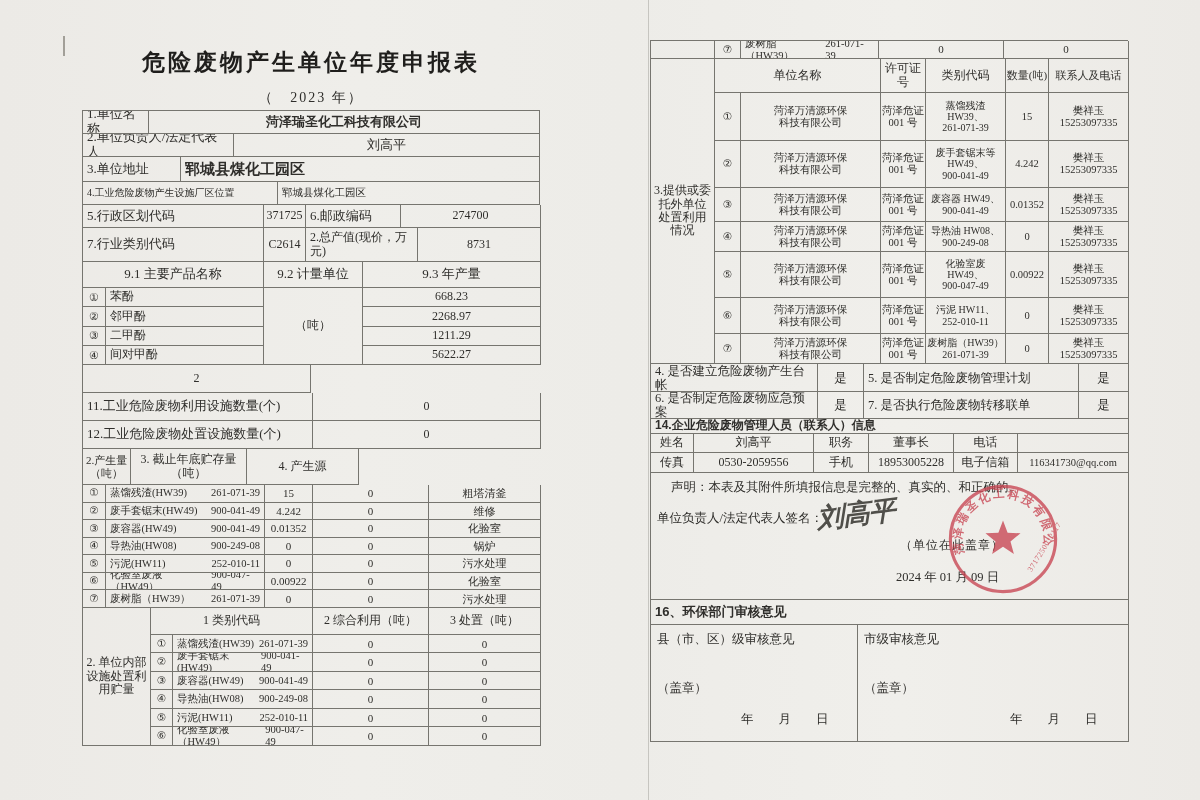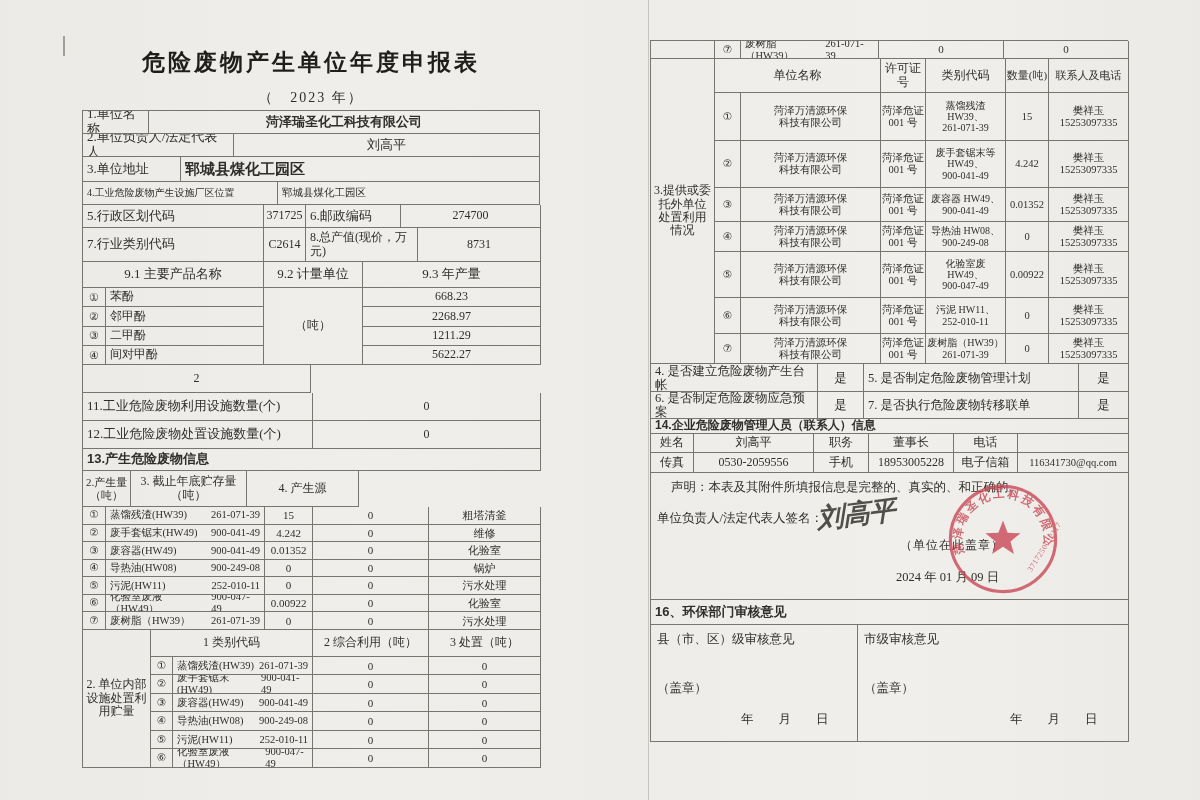--- a/index.html
+++ b/index.html
@@ -78,21 +78,21 @@
         </div>
         <div class="r" style="height:23px">
           <div class="c l f13" style="width:181px">5.行政区划代码</div>
           <div class="c f12" style="width:42px">371725</div>
           <div class="c l f13" style="width:95px">6.邮政编码</div>
           <div class="c f12" style="width:140px">274700</div>
         </div>
         <div class="r" style="height:34px">
           <div class="c l f13" style="width:181px">7.行业类别代码</div>
           <div class="c f12" style="width:42px">C2614</div>
-          <div class="c l f12" style="width:112px">8.总产值(现价，万元)</div>
+          <div class="c l f12" style="width:112px">2.总产值(现价，万元)</div>
           <div class="c f12" style="width:123px">8731</div>
         </div>
       </div>
 
       <div class="sec">
         <div class="r" style="height:26px">
           <div class="c f13" style="width:181px">9.1 主要产品名称</div>
           <div class="c f13" style="width:99px">9.2 计量单位</div>
           <div class="c f13" style="width:178px">9.3 年产量</div>
         </div>
@@ -154,25 +154,20 @@
             <div class="c f12" style="width:228px">0</div>
           </div>
 
           <div class="r" style="height:28px">
             <div class="c l f13" style="width:230px">12.工业危险废物处置设施数量(个)</div>
             <div class="c f12" style="width:228px">0</div>
           </div>
 
       </div>
 
-      <div class="sec">
-        <div class="r" style="height:22px">
-          <div class="c l f13 b" style="width:458px">13.产生危险废物信息</div>
-        </div>
-      </div>
 
       <div class="sec">
         <div class="r" style="height:36px">
           <div class="c f11 pre" style="width:48px">2.产生量
 （吨）</div>
           <div class="c f12 pre" style="width:116px">3. 截止年底贮存量
 （吨）</div>
           <div class="c f12" style="width:112px">4. 产生源</div>
         </div>
 

